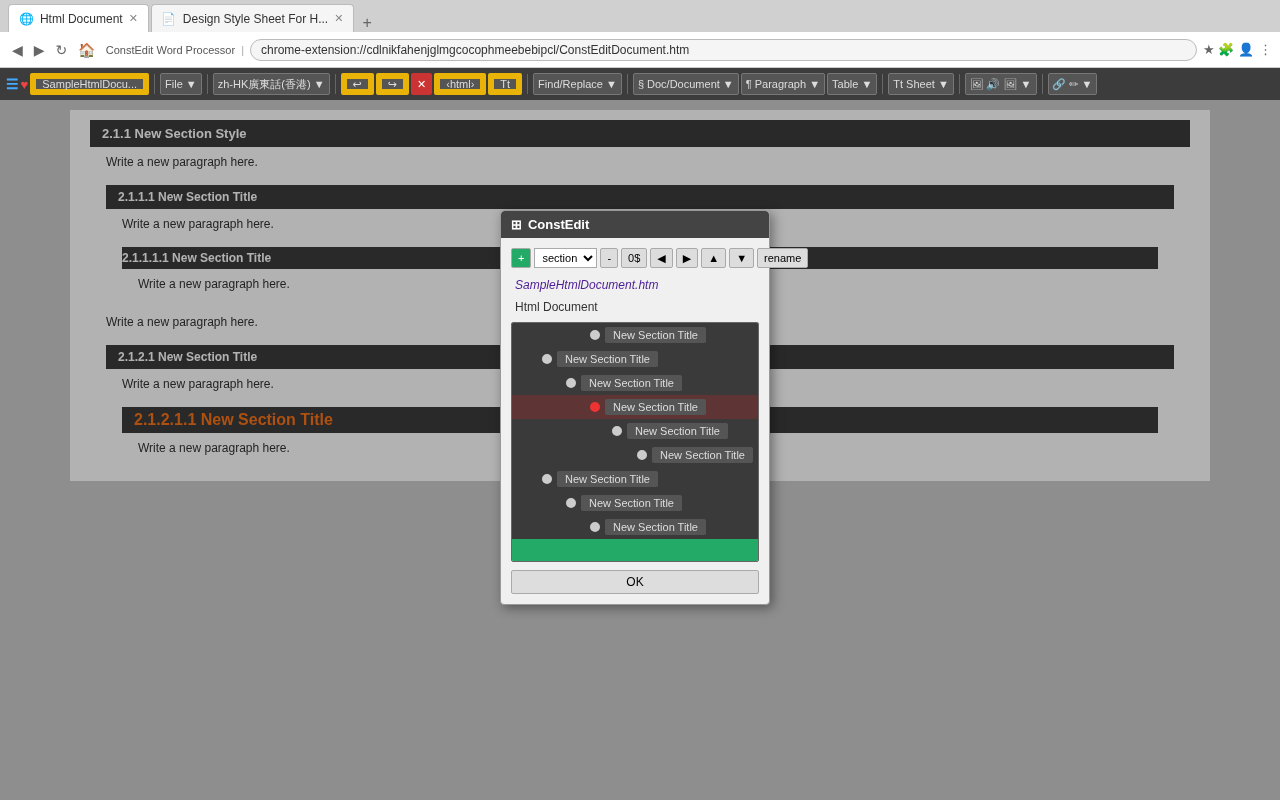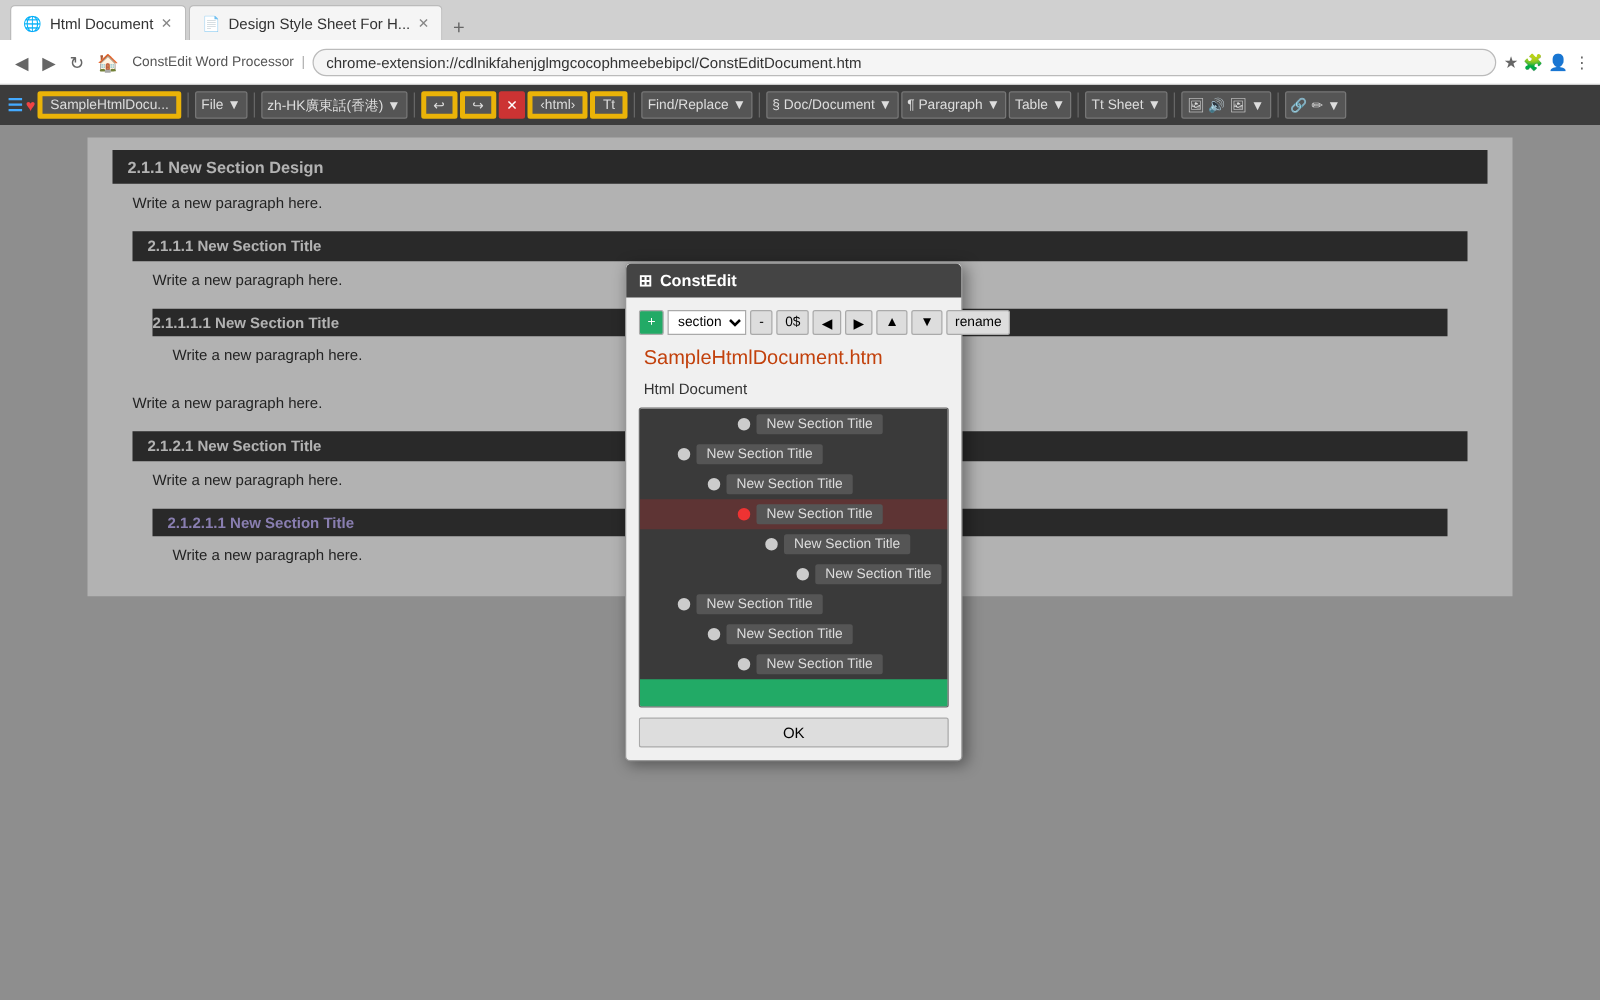--- a/index.html
+++ b/index.html
@@ -11,49 +11,49 @@
     .tab-new { background: none; border: none; font-size: 16px; color: #666; cursor: pointer; padding: 0 6px; }
     .address-bar { background: white; display: flex; align-items: center; padding: 4px 8px; gap: 6px; height: 36px; border-bottom: 1px solid #ccc; }
     .addr-buttons { display: flex; gap: 3px; }
     .addr-btn { background: none; border: none; color: #666; font-size: 14px; cursor: pointer; padding: 2px 4px; }
     .addr-input { flex: 1; border: 1px solid #bbb; border-radius: 12px; padding: 3px 10px; font-size: 12px; color: #333; background: #f5f5f5; }
     .addr-icons { display: flex; gap: 4px; }
     .addr-icon { font-size: 13px; color: #666; cursor: pointer; }
 
     
     .toolbar { background: #3c3c3c; display: flex; align-items: center; padding: 2px 6px; gap: 2px; height: 32px; flex-wrap: wrap; }
-    .tb-btn { background: #555; border: 4px solid #eab308; color: #ddd; font-size: 11px; padding: 2px 6px; cursor: pointer; border-radius: 2px; white-space: nowrap; height: 22px; display: flex; align-items: center; }
+    .tb-btn { background: #555; border: 6px solid #eab308; color: #ddd; font-size: 11px; padding: 2px 6px; cursor: pointer; border-radius: 2px; white-space: nowrap; height: 22px; display: flex; align-items: center; }
     .tb-dropdown { background: #555; border: 1px solid #777; color: #ddd; font-size: 11px; padding: 2px 4px; cursor: pointer; border-radius: 2px; height: 22px; display: flex; align-items: center; gap: 2px; }
     .tb-separator { width: 1px; height: 20px; background: #666; margin: 0 3px; }
     .tb-red { background: #c33; border: none; }
 
     
     .main-area { background: #c8c8c8; height: calc(800px - 100px); overflow: hidden; position: relative; }
 
     
     .section-header { background: #3c3c3c; color: white; padding: 6px 12px; font-size: 13px; font-weight: bold; }
     .section-content { padding: 8px 16px; color: #333; font-size: 12px; }
     .subsection { margin: 8px 16px; }
     .subsection-header { background: #3c3c3c; color: white; padding: 5px 12px; font-size: 12px; font-weight: bold; }
     .sub2 { margin: 8px 16px; }
     .sub2-header { background: #3c3c3c; color: white; padding: 4px 0; font-size: 12px; font-weight: bold; }
-    .sub3-header { background: #3c3c3c; color: #c4b5fd; padding: 4px 12px; font-size: 12px; font-weight: bold; }
+    .sub3-header { background: #3c3c3c; color: #f97316; padding: 4px 12px; font-size: 16px; font-weight: bold; }
 
     
     .overlay { position: absolute; top: 0; left: 0; width: 100%; height: 100%; background: rgba(0,0,0,0.3); z-index: 10; }
 
     
     .dialog { position: absolute; top: 110px; left: 500px; width: 270px; background: #f0f0f0; border: 1px solid #999; border-radius: 4px; z-index: 20; box-shadow: 3px 3px 12px rgba(0,0,0,0.4); }
     .dialog-titlebar { background: #444; color: white; padding: 6px 10px; display: flex; align-items: center; gap: 6px; font-size: 13px; font-weight: bold; border-radius: 4px 4px 0 0; }
     .dialog-body { padding: 10px; }
     .dialog-toolbar { display: flex; align-items: center; gap: 3px; margin-bottom: 8px; }
     .d-btn { background: #ddd; border: 1px solid #aaa; padding: 2px 6px; font-size: 11px; cursor: pointer; border-radius: 2px; height: 20px; display: flex; align-items: center; }
     .d-btn.green { background: #2a6; color: white; }
     .d-select { border: 1px solid #aaa; background: white; font-size: 11px; padding: 1px 3px; height: 20px; }
-    .d-filename { font-size: 16px; color: #c2410c; margin-bottom: 4px; padding: 2px 4px; }
+    .d-filename { font-size: 12px; color: #4c1d95; margin-bottom: 4px; padding: 2px 4px; font-style: italic; }
     .d-docname { font-size: 12px; color: #333; margin-bottom: 6px; padding: 2px 4px; }
 
     
     .tree-container { background: #3a3a3a; border: 1px solid #666; height: 240px; overflow-y: auto; overflow-x: hidden; border-radius: 2px; margin-bottom: 8px; }
     .tree-item { display: flex; align-items: center; padding: 4px 6px; color: #ddd; font-size: 11px; white-space: nowrap; cursor: pointer; }
     .tree-item.active-red .radio-dot { background: #e33; border-color: #e33; }
     .radio-dot { width: 10px; height: 10px; border-radius: 50%; border: 2px solid #aaa; background: #aaa; margin-right: 5px; flex-shrink: 0; }
     .radio-dot.filled { background: #ccc; border-color: #ccc; }
     .radio-dot.red { background: #e33; border-color: #e33; }
     .radio-dot.green { background: #2a2; border-color: #2a2; }
@@ -130,21 +130,21 @@
     <button class="tb-dropdown">🖼 🔊 🖼 ▼</button>
     <div class="tb-separator"></div>
     <button class="tb-dropdown">🔗 ✏ ▼</button>
   </div>
 
   <div class="main-area" style="position:relative;">
 
     <div style="background: #ccc; padding: 10px; height: 100%; overflow: hidden;">
       <div style="background: white; margin: 0 auto; width: 1140px; padding: 10px 20px;">
 
-        <div class="section-header">2.1.1 New Section Design</div>
+        <div class="section-header">2.1.1 New Section Style</div>
         <div class="section-content">Write a new paragraph here.</div>
 
         <div class="subsection">
           <div class="subsection-header">2.1.1.1 New Section Title</div>
           <div class="section-content">Write a new paragraph here.</div>
 
           <div class="sub2">
             <div class="sub2-header">2.1.1.1.1 New Section Title</div>
             <div class="section-content">Write a new paragraph here.</div>
           </div>

